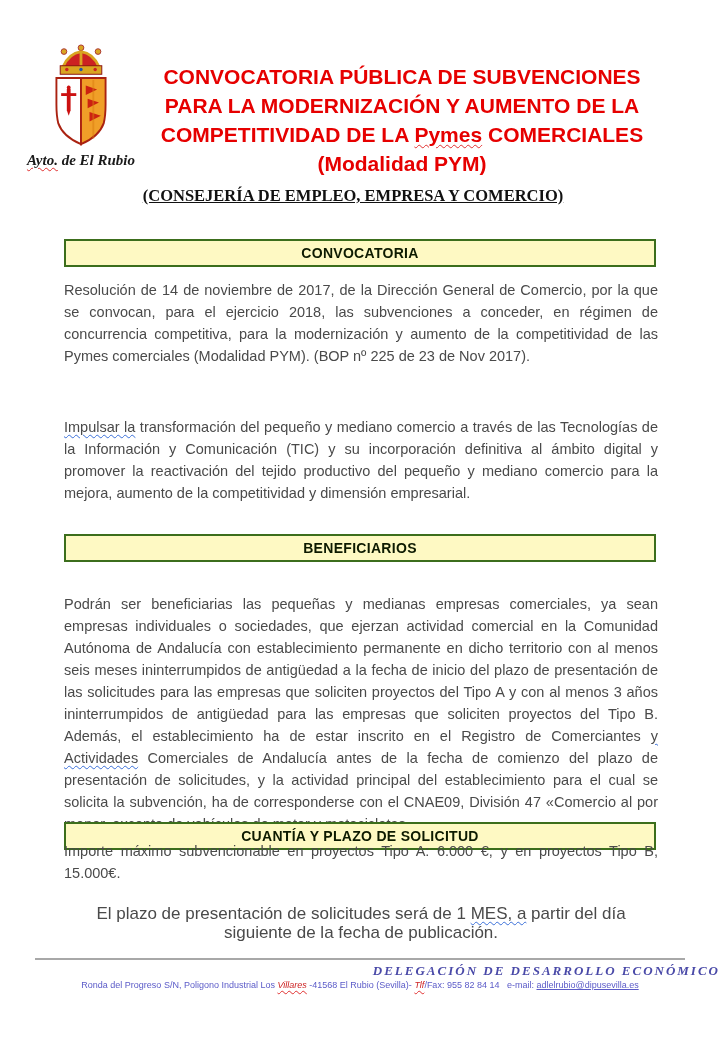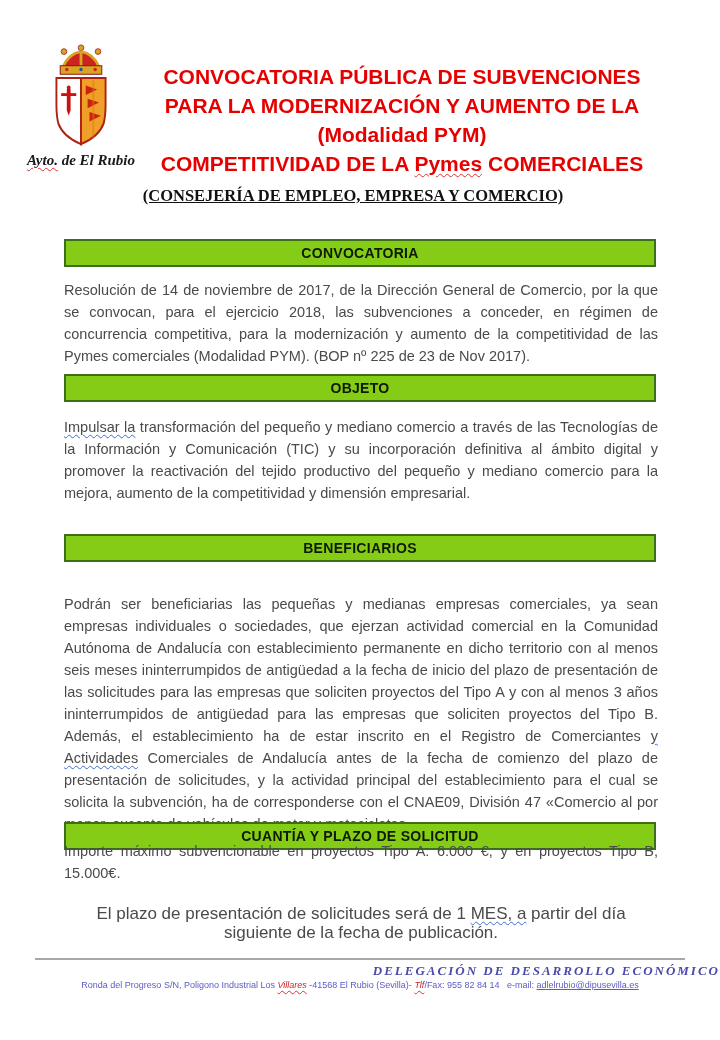--- a/index.html
+++ b/index.html
@@ -47,21 +47,21 @@
     position:absolute; left:0; top:186px; width:706px;
     text-align:center;
     font-family:"Liberation Serif", serif;
     font-weight:bold; font-size:16.5px; color:#111111;
     text-decoration:underline;
   }
 
   
   .bar {
     position:absolute; left:64px; width:592px; height:28px;
-    background:#84cc16;
+    background:#fef9c3;
     border:2px solid #3c6e1c;
     text-align:center;
     font-weight:bold; font-size:14px; color:#0d1a00;
     line-height:24px;
     letter-spacing:0.3px;
   }
   .bar-convocatoria { top:239px; }
   .bar-objeto       { top:374px; }
   .bar-beneficiarios{ top:534px; }
   .bar-cuantia      { top:822px; }
@@ -137,30 +137,29 @@
       <path d="M52,58 L64,62 L52,68 Z" fill="#cc2211"></path>
       <path d="M54,72 L66,76 L54,82 Z" fill="#cc2211"></path>
       <line x1="58" y1="38" x2="58" y2="100" stroke="#d97c10" stroke-width="2" opacity="0.5"></line>
     </svg>
     <div class="logo-name"><span class="sp-red">Ayto.</span><span> de El Rubio</span></div>
   </div>
 
   <div class="main-title">
     <div>CONVOCATORIA PÚBLICA DE SUBVENCIONES</div>
     <div>PARA LA MODERNIZACIÓN Y AUMENTO DE LA</div>
+    <div><span>COMPETITIVIDAD DE LA </span><span class="sp-red">Pymes</span><span> COMERCIALES</span></div>
     <div>(Modalidad PYM)</div>
-    <div><span>COMPETITIVIDAD DE LA </span><span class="sp-red">Pymes</span><span> COMERCIALES</span></div>
   </div>
 
   <div class="subtitle">(CONSEJERÍA DE EMPLEO, EMPRESA Y COMERCIO)</div>
 
   <div class="bar bar-convocatoria">CONVOCATORIA</div>
   <p class="para p-convocatoria">Resolución de 14 de noviembre de 2017, de la Dirección General de Comercio, por la que se convocan, para el ejercicio 2018, las subvenciones a conceder, en régimen de concurrencia competitiva, para la modernización y aumento de la competitividad de las Pymes comerciales (Modalidad PYM). (BOP nº 225 de 23 de Nov 2017).</p>
 
-  <div class="bar bar-objeto">OBJETO</div>
   <p class="para p-objeto"><span class="sp-blue">Impulsar la</span><span> transformación del pequeño y mediano comercio a través de las Tecnologías de la Información y Comunicación (TIC) y su incorporación definitiva al ámbito digital y promover la reactivación del tejido productivo del pequeño y mediano comercio para la mejora, aumento de la competitividad y dimensión empresarial.</span></p>
 
   <div class="bar bar-beneficiarios">BENEFICIARIOS</div>
   <p class="para p-beneficiarios"><span>Podrán ser beneficiarias las pequeñas y medianas empresas comerciales, ya sean empresas individuales o sociedades, que ejerzan actividad comercial en la Comunidad Autónoma de Andalucía con establecimiento permanente en dicho territorio con al menos seis meses ininterrumpidos de antigüedad a la fecha de inicio del plazo de presentación de las solicitudes para las empresas que soliciten proyectos del Tipo A y con al menos 3 años ininterrumpidos de antigüedad para las empresas que soliciten proyectos del Tipo B. Además, el establecimiento ha de estar inscrito en el Registro de Comerciantes </span><span class="sp-blue">y Actividades</span><span> Comerciales de Andalucía antes de la fecha de comienzo del plazo de presentación de solicitudes, y la actividad principal del establecimiento para el cual se solicita la subvención, ha de corresponderse con el CNAE09, División 47 «Comercio al por menor, excepto de vehículos de motor y motocicletas».</span></p>
 
   <div class="bar bar-cuantia">CUANTÍA Y PLAZO DE SOLICITUD</div>
   <p class="para p-cuantia">Importe máximo subvencionable en proyectos Tipo A: 6.000 €, y en proyectos Tipo B, 15.000€.</p>
   <p class="p-plazo"><span>El plazo de presentación de solicitudes será de 1 </span><span class="sp-blue">MES, a</span><span> partir del día siguiente de la fecha de publicación.</span></p>
 
   <hr class="footer-rule">

